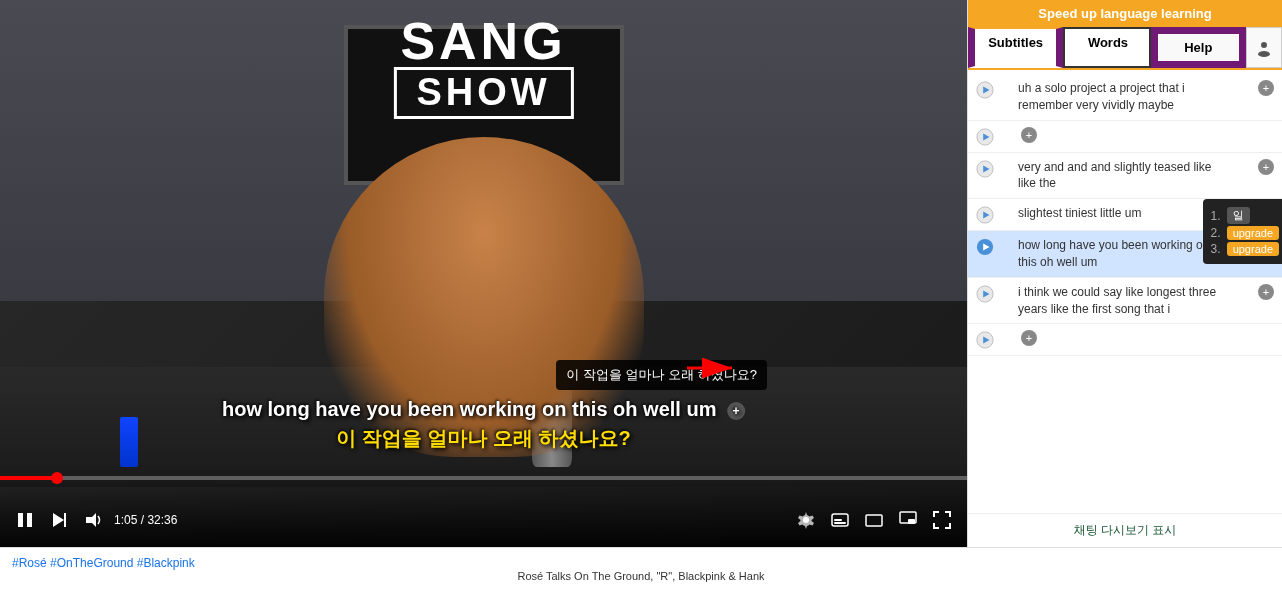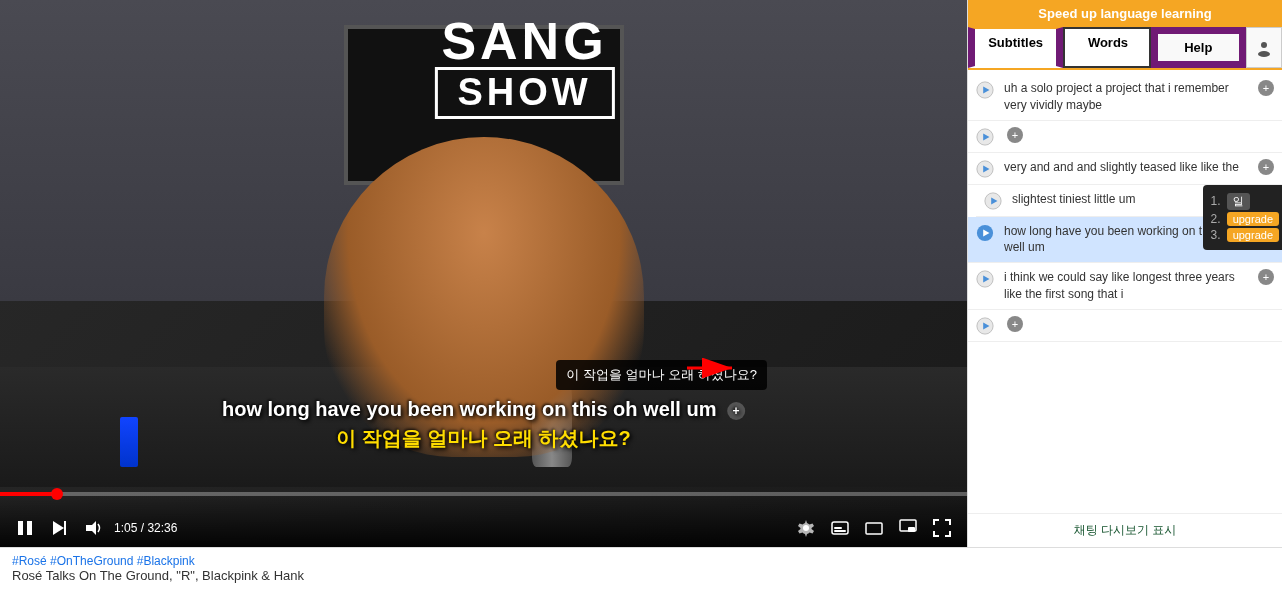--- a/index.html
+++ b/index.html
@@ -47,21 +47,20 @@
       position: absolute;
       top: 15px;
       left: 50%;
       transform: translateX(-50%);
       text-align: center;
       color: #fff;
       font-weight: 900;
       font-size: 38px;
       letter-spacing: 4px;
       text-transform: uppercase;
-      margin-left: 41px;
     }
     .sang-show-sign .sang {
       color: #fff;
       font-size: 52px;
       display: block;
       line-height: 1;
     }
     .sang-show-sign .show {
       color: #fff;
       font-size: 38px;
@@ -183,21 +182,21 @@
       height: 0;
       font-size: 32px;
       color: red;
     }
 
     
     .video-controls {
       position: absolute;
       bottom: 0;
       left: 0; right: 0;
-      height: 55px;
+      height: 71px;
       background: linear-gradient(0deg, rgba(0,0,0,0.9) 0%, transparent 100%);
       display: flex;
       align-items: center;
       padding: 0 12px;
       gap: 8px;
     }
 
     .progress-bar-container {
       position: absolute;
       top: 0; left: 0; right: 0;
@@ -308,21 +307,21 @@
       flex: 1;
       overflow-y: auto;
       padding: 4px 0;
     }
 
     .subtitle-item {
       display: flex;
       align-items: flex-start;
       padding: 6px 8px;
       border-bottom: 1px solid #eee;
-      gap: 10px;
+      gap: 24px;
       font-size: 12px;
       color: #333;
       cursor: pointer;
       position: relative;
     }
 
     .subtitle-item.highlighted {
       background: #d0e4ff;
     }
 
@@ -420,22 +419,23 @@
       flex-direction: column;
       justify-content: center;
     }
 
     .channel-tag {
       color: #1a73e8;
       font-size: 12px;
     }
 
     .video-title {
-      font-size: 13px;
+      font-size: 11px;
       color: #333;
+      text-align: center;
     }
 
     
     .play-triangle {
       fill: #4a90d9;
     }
     .play-circle {
       fill: #e8e8e8;
       stroke: #bbb;
       stroke-width: 1;
@@ -597,21 +597,21 @@
 
       <div class="subtitle-item">
         <svg class="play-icon" viewBox="0 0 20 20">
           <circle cx="10" cy="10" r="9" class="play-circle"></circle>
           <polygon points="8,6 15,10 8,14" class="play-triangle"></polygon>
         </svg>
         <span class="subtitle-text">very and and and slightly teased like like the</span>
         <span class="add-word-btn">+</span>
       </div>
 
-      <div class="subtitle-item" style="overflow:visible;margin-left:8px;">
+      <div class="subtitle-item" style="overflow:visible;">
         <svg class="play-icon" viewBox="0 0 20 20">
           <circle cx="10" cy="10" r="9" class="play-circle"></circle>
           <polygon points="8,6 15,10 8,14" class="play-triangle"></polygon>
         </svg>
         <span class="subtitle-text">slightest tiniest little um</span>
         <span class="add-word-btn">+</span>
 
         <div class="tooltip-popup">
           <div class="tip-item">
             <span class="tip-num">1.</span>

